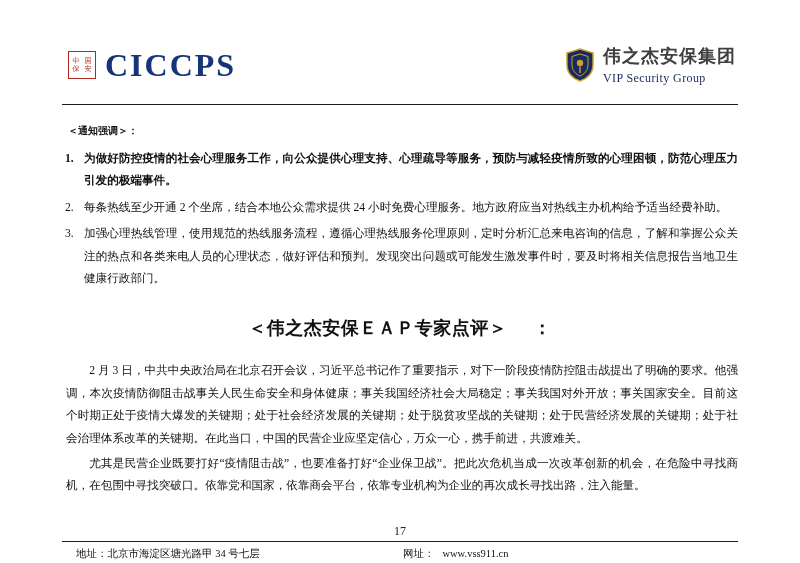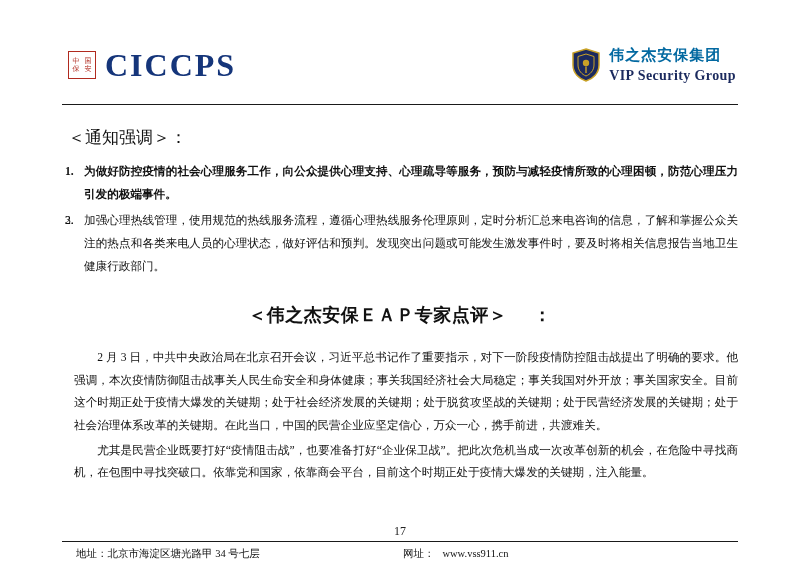--- a/index.html
+++ b/index.html
@@ -78,42 +78,42 @@
     position: relative;
   }
   .crest svg { display: block; }
   .right-names {
     display: flex;
     flex-direction: column;
     gap: 3px;
   }
   .cn-name {
     font-family: "Liberation Serif", serif;
-    font-size: 15px;
-    font-weight: bold;
-    color: #0369a1;
+    font-size: 18px;
+    font-weight: bold;
+    color: #404040;
     letter-spacing: 1px;
   }
   .en-name {
     font-family: "Liberation Serif", serif;
-    font-size: 14px;
-    font-weight: bold;
+    font-size: 12px;
+    font-weight: normal;
     color: #1b2a5e;
     letter-spacing: 0.4px;
   }
 
   
   .content {
     margin-top: 16px;
     font-size: 11.6px;
     line-height: 1.95;
   }
   .section-head {
-    font-weight: normal;
-    font-size: 17px;
+    font-weight: bold;
+    font-size: 10px;
     margin: 0 0 7px 6px;
   }
   ol.notice-list {
     list-style: none;
     margin: 0;
     padding: 0;
   }
   ol.notice-list > li {
     position: relative;
     padding-left: 22px;
@@ -142,21 +142,21 @@
     letter-spacing: 0.5px;
   }
   .expert-title .colon {
     font-weight: bold;
     margin-left: 26px;
   }
   .para {
     text-indent: 2em;
     text-align: justify;
     text-justify: inter-ideograph;
-    margin: 0 0 2px 12px;
+    margin: 0 0 2px 4px;
     font-size: 11.6px;
     line-height: 1.95;
   }
 
   
   .footer {
     position: absolute;
     left: 62px;
     right: 62px;
     bottom: 28px;
@@ -218,33 +218,34 @@
 
     <div class="section-head">＜通知强调＞：</div>
 
     <ol class="notice-list">
       <li class="bold">
         <span class="num">1.</span>
         <span>为做好防控疫情的社会心理服务工作，向公众提供心理支持、心理疏导等服务，预防与减轻疫情所致的心理困顿，防范心理压力引发的极端事件。</span>
       </li>
       <li>
         <span class="num">2.</span>
+        <span>每条热线至少开通 2 个坐席，结合本地公众需求提供 24 小时免费心理服务。地方政府应当对热线主办机构给予适当经费补助。</span>
       </li>
       <li>
         <span class="num">3.</span>
         <span>加强心理热线管理，使用规范的热线服务流程，遵循心理热线服务伦理原则，定时分析汇总来电咨询的信息，了解和掌握公众关注的热点和各类来电人员的心理状态，做好评估和预判。发现突出问题或可能发生激发事件时，要及时将相关信息报告当地卫生健康行政部门。</span>
       </li>
     </ol>
 
     <div class="expert-title">
       <span>＜伟之杰安保ＥＡＰ专家点评＞</span><span class="colon">：</span>
     </div>
 
     <p class="para">2 月 3 日，中共中央政治局在北京召开会议，习近平总书记作了重要指示，对下一阶段疫情防控阻击战提出了明确的要求。他强调，本次疫情防御阻击战事关人民生命安全和身体健康；事关我国经济社会大局稳定；事关我国对外开放；事关国家安全。目前这个时期正处于疫情大爆发的关键期；处于社会经济发展的关键期；处于脱贫攻坚战的关键期；处于民营经济发展的关键期；处于社会治理体系改革的关键期。在此当口，中国的民营企业应坚定信心，万众一心，携手前进，共渡难关。</p>
-    <p class="para">尤其是民营企业既要打好“疫情阻击战”，也要准备打好“企业保卫战”。把此次危机当成一次改革创新的机会，在危险中寻找商机，在包围中寻找突破口。依靠党和国家，依靠商会平台，目前这个时期正处于疫情大爆发的关键期，注入能量。</p>
+    <p class="para">尤其是民营企业既要打好“疫情阻击战”，也要准备打好“企业保卫战”。把此次危机当成一次改革创新的机会，在危险中寻找商机，在包围中寻找突破口。依靠党和国家，依靠商会平台，依靠专业机构为企业的再次成长寻找出路，注入能量。</p>
   </div>
 
   <div class="footer">
     <div class="page-num">17</div>
     <div class="footer-rule"></div>
     <div class="footer-row">
       <div class="f-addr">地址：北京市海淀区塘光路甲 34 号七层</div>
       <div class="f-web">
         <span class="label">网址：</span><span class="value">www.vss911.cn</span>
       </div>

